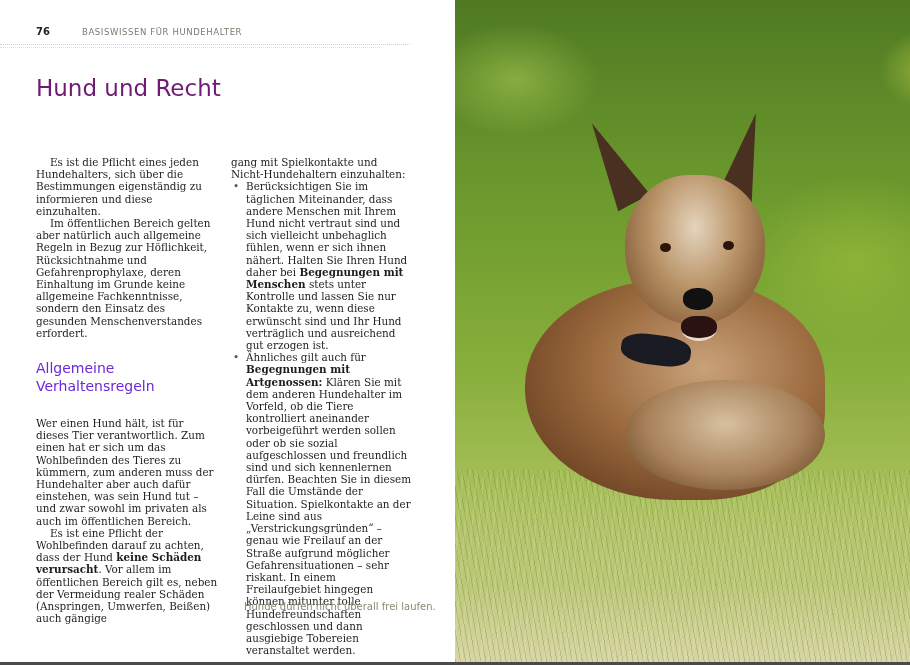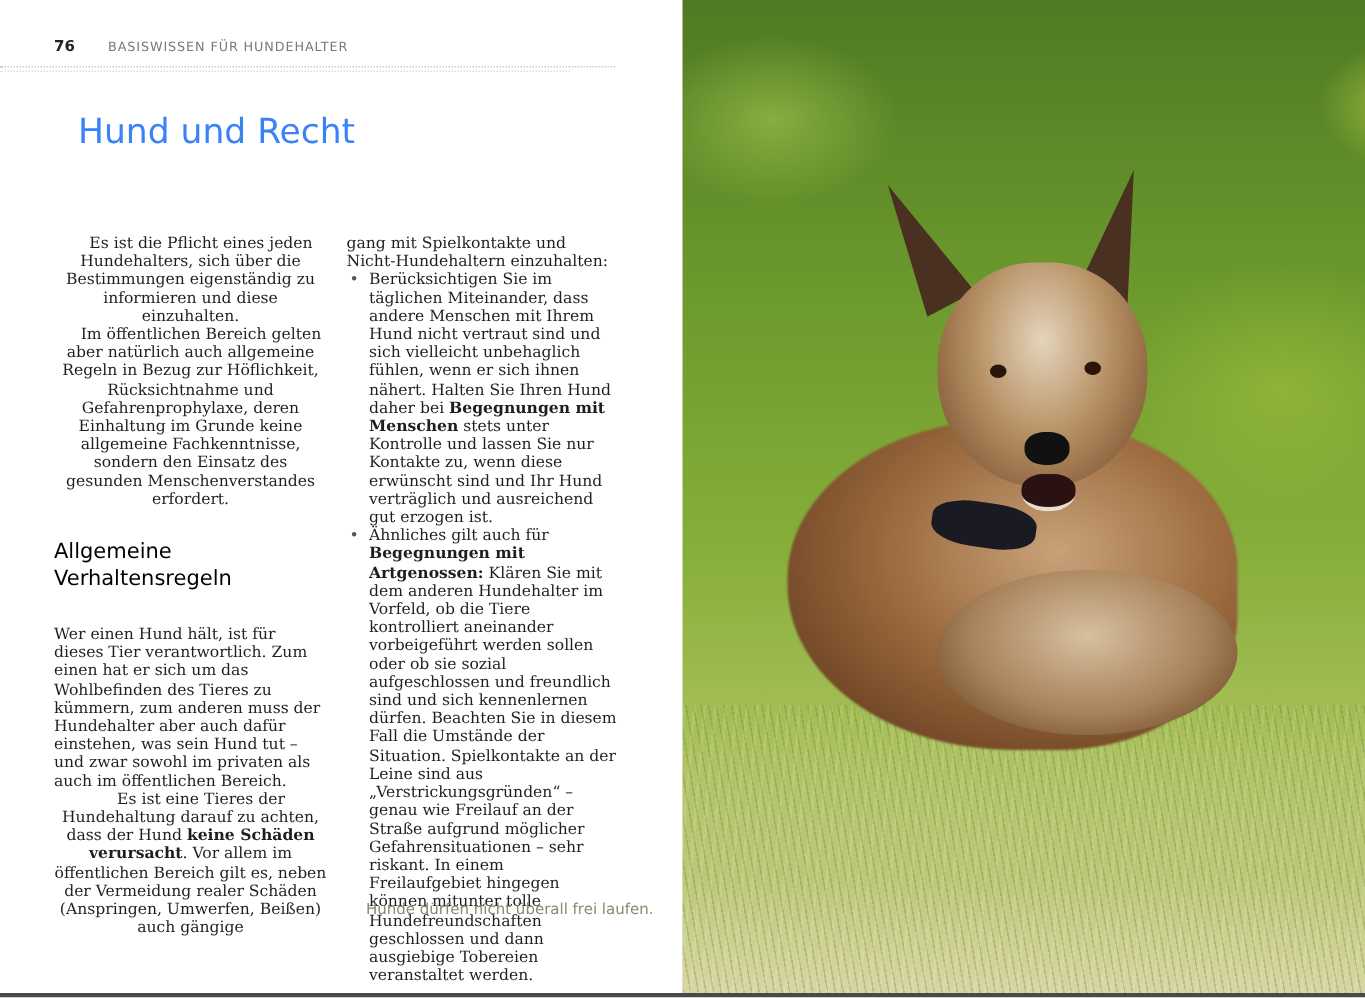--- a/index.html
+++ b/index.html
@@ -1,29 +1,29 @@
 <!DOCTYPE html>
 <html><head>
 <meta charset="utf-8">
 <style>
   html, body { margin:0; padding:0; }
   body { width:910px; height:665px; position:relative; overflow:hidden; background:#fff; }
   .page-left { position:absolute; left:0; top:0; width:392px; height:662px; background:#fff; }
   .running-head { position:absolute; left:36px; top:26px; height:14px; font-family:"DejaVu Sans", sans-serif; }
   .page-num { position:absolute; left:0; top:0; font-size:10px; font-weight:bold; color:#222; }
-  .section-name { position:absolute; left:36px; top:1px; font-size:8.5px; letter-spacing:0.6px; color:#7a7a6e; white-space:nowrap; }
+  .section-name { position:absolute; left:46px; top:1px; font-size:8.5px; letter-spacing:0.6px; color:#7a7a6e; white-space:nowrap; }
   .head-rule { position:absolute; left:0; top:44px; width:410px; border-top:1px dotted #cfcfc4; }
   .head-rule2 { position:absolute; left:0; top:47px; width:380px; border-top:1px dotted #e2e2da; }
-  .title { position:absolute; left:52px; top:75px; font-family:"DejaVu Sans", sans-serif; font-size:23px; color:#3b82f6; white-space:nowrap; }
+  .title { position:absolute; left:36px; top:75px; font-family:"DejaVu Sans", sans-serif; font-size:23px; color:#701a75; white-space:nowrap; }
   .col { position:absolute; font-family:"DejaVu Serif", serif; font-size:10.4px; line-height:12.2px; color:#1e1e1e; }
   .col1 { left:36px; top:156px; width:182px; }
   .col2 { left:231px; top:156px; width:182px; }
   .col p { margin:0; }
-  .col p.indent { text-indent:14px;text-align:center; }
-  .subhead { font-family:"DejaVu Sans", sans-serif; font-size:14px; line-height:18px; color:#000000; margin:20px 0 22px 0; }
+  .col p.indent { text-indent:14px; }
+  .subhead { font-family:"DejaVu Sans", sans-serif; font-size:14px; line-height:18px; color:#6d28d9; margin:20px 0 22px 0; }
   ul.bullets { margin:0; padding:0; list-style:none; }
   ul.bullets li { position:relative; padding-left:15px; }
   ul.bullets li .dot { position:absolute; left:2px; top:0; color:#555; }
   b { font-weight:bold; }
   .caption { position:absolute; left:244px; top:601px; font-family:"DejaVu Sans", sans-serif; font-size:10px; color:#8a8a70; white-space:nowrap; }
   .photo { position:absolute; left:455px; top:0; width:455px; height:662px; overflow:hidden;
     background:
       radial-gradient(ellipse 80px 60px at 480px 70px, rgba(210,220,80,0.55), transparent 70%),
       radial-gradient(ellipse 120px 80px at 60px 80px, rgba(180,210,90,0.5), transparent 70%),
       radial-gradient(ellipse 160px 120px at 400px 260px, rgba(170,200,60,0.45), transparent 70%),
@@ -63,21 +63,21 @@
   <div class="head-rule"></div>
   <div class="head-rule2"></div>
 
   <h1 class="title" style="margin:0;font-weight:normal;">Hund und Recht</h1>
 
   <div class="col col1">
     <p class="indent">Es ist die Pflicht eines jeden Hundehalters, sich über die Bestimmungen eigenständig zu informieren und diese einzuhalten.</p>
     <p class="indent">Im öffentlichen Bereich gelten aber natürlich auch allgemeine Regeln in Bezug zur Höflichkeit, Rücksichtnahme und Gefahrenprophylaxe, deren Einhaltung im Grunde keine allgemeine Fachkenntnisse, sondern den Einsatz des gesunden Menschenverstandes erfordert.</p>
     <h2 class="subhead" style="font-weight:normal;">Allgemeine Verhaltensregeln</h2>
     <p>Wer einen Hund hält, ist für dieses Tier verantwortlich. Zum einen hat er sich um das Wohlbefinden des Tieres zu kümmern, zum anderen muss der Hundehalter aber auch dafür einstehen, was sein Hund tut – und zwar sowohl im privaten als auch im öffentlichen Bereich.</p>
-    <p class="indent"><span>Es ist eine Tieres der Hundehaltung darauf zu achten, dass der Hund </span><b>keine Schäden verursacht</b><span>. Vor allem im öffentlichen Bereich gilt es, neben der Vermeidung realer Schäden (Anspringen, Umwerfen, Beißen) auch gängige </span></p>
+    <p class="indent"><span>Es ist eine Pflicht der Wohlbefinden darauf zu achten, dass der Hund </span><b>keine Schäden verursacht</b><span>. Vor allem im öffentlichen Bereich gilt es, neben der Vermeidung realer Schäden (Anspringen, Umwerfen, Beißen) auch gängige </span></p>
   </div>
 
   <div class="col col2">
     <p>gang mit Spielkontakte und Nicht-Hundehaltern einzuhalten:</p>
     <ul class="bullets">
       <li>
         <span class="dot">•</span>
         <span>Berücksichtigen Sie im täglichen Miteinander, dass andere Menschen mit Ihrem Hund nicht vertraut sind und sich vielleicht unbehaglich fühlen, wenn er sich ihnen nähert. Halten Sie Ihren Hund daher bei </span><b>Begegnungen mit Menschen</b><span> stets unter Kontrolle und lassen Sie nur Kontakte zu, wenn diese erwünscht sind und Ihr Hund verträglich und ausreichend gut erzogen ist.</span>
       </li>
       <li>

